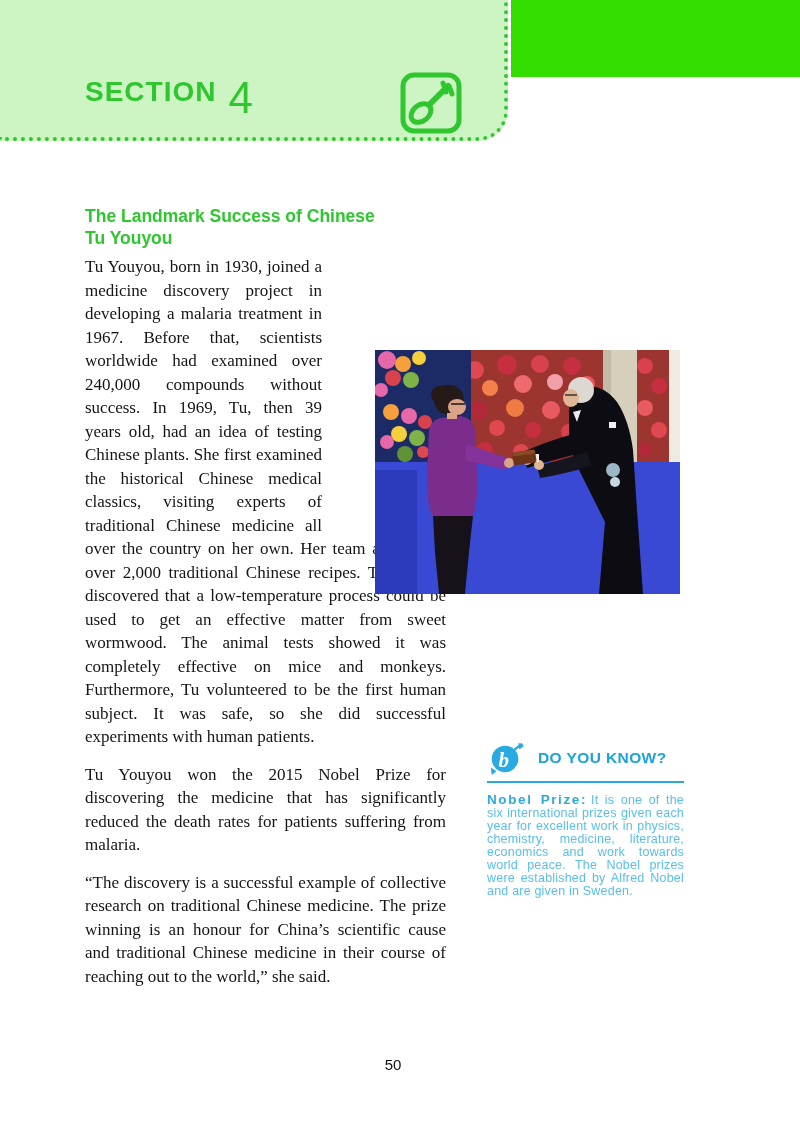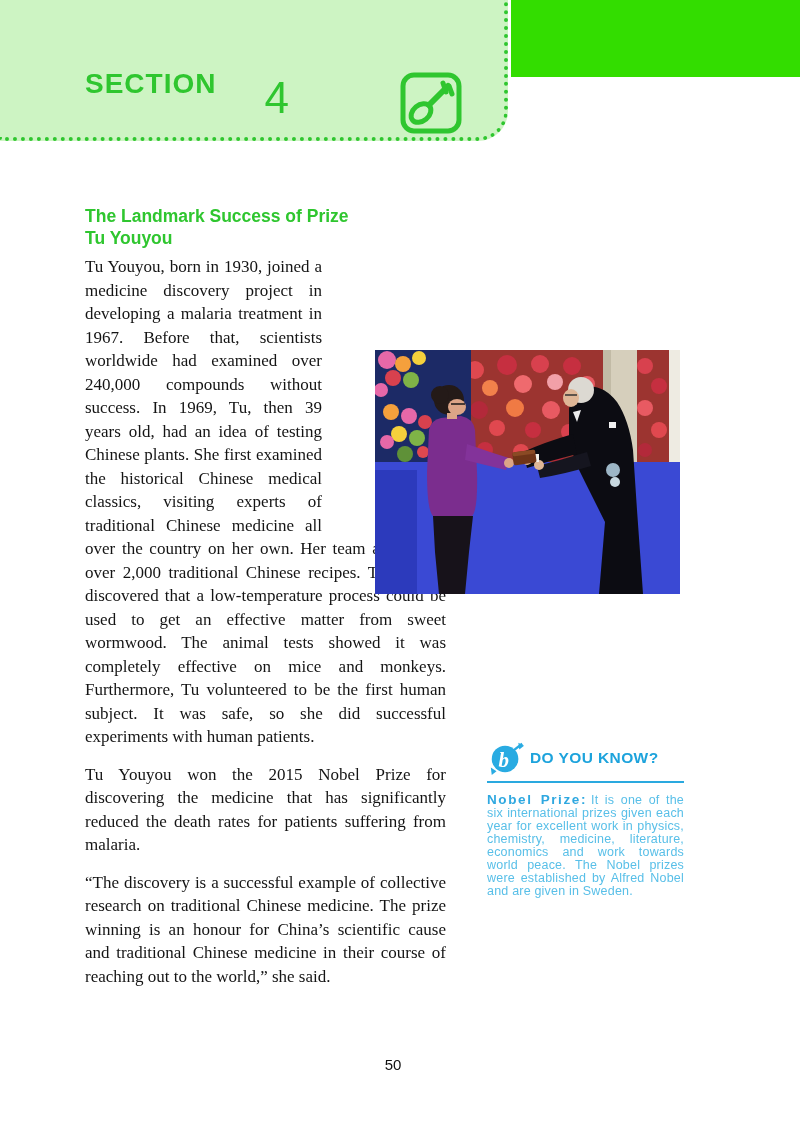--- a/index.html
+++ b/index.html
@@ -13,21 +13,21 @@
     background:#cdf4c3;
     border-right:4px dotted #2fc62f;
     border-bottom:4px dotted #2fc62f;
     border-bottom-right-radius:30px;
   }
   .green-bar{
     position:absolute;left:511px;top:0;width:289px;height:77px;
     background:#33dd00;
   }
   .section-block{position:absolute;left:85px;top:70px;color:#2fc62f;}
-  .section-row{display:flex;align-items:flex-start;line-height:1;gap:36px;}
+  .section-row{display:flex;align-items:center;line-height:1;}
   .section-label{font-size:28px;font-weight:bold;letter-spacing:1px;}
   .section-number{font-size:44px;font-weight:400;margin-left:12px;position:relative;top:6px;}
   .section-subtitle{font-size:19px;font-weight:bold;letter-spacing:.5px;margin-top:6px;}
   .key-icon-box{position:absolute;left:399px;top:71px;width:64px;height:64px;}
   
   .main-col{position:absolute;left:85px;top:205px;width:378px;}
   .page-title{
     font-size:29px;font-weight:bold;color:#2fc62f;line-height:36px;
     margin:0 0 54px 0;white-space:nowrap;
   }
@@ -38,21 +38,21 @@
   .body-p{
     font-family:"Liberation Serif",serif;font-size:17px;line-height:23.5px;
     color:#141414;text-align:justify;margin:0 17px 14px 0;
   }
   .photo-spacer{float:right;width:124px;height:281px;}
   .photo-frame{position:absolute;left:375px;top:350px;width:305px;height:244px;}
   
   .dyk-box{position:absolute;left:487px;top:738px;width:197px;}
   .dyk-head{display:flex;align-items:center;}
   .dyk-icon{width:38px;height:40px;flex:0 0 auto;}
-  .dyk-title{font-size:15.5px;font-weight:bold;color:#1da3dc;letter-spacing:.4px;margin-left:5px;}
+  .dyk-title{font-size:15.5px;font-weight:bold;color:#1da3dc;letter-spacing:.4px;margin-left:13px;}
   .dyk-rule{border:none;border-top:2px solid #2aa9df;margin:3px 0 10px 0;}
   .dyk-body{
     font-size:12.5px;line-height:13px;color:#58bfe8;text-align:justify;
     letter-spacing:.2px;
   }
   .dyk-term{font-weight:bold;color:#2fa8e0;letter-spacing:1.6px;font-size:13.5px;margin-right:4px;}
   
   .page-number{
     position:absolute;left:0;top:1056px;width:786px;text-align:center;
     font-size:15px;font-weight:normal;color:#111;
@@ -78,21 +78,21 @@
       <ellipse cx="22" cy="42" rx="11" ry="8" stroke-width="5" transform="rotate(-40 22 42)"></ellipse>
       <line x1="30" y1="34" x2="49" y2="15" stroke-width="6"></line>
       <line x1="44" y1="12" x2="47" y2="21" stroke-width="5"></line>
       <line x1="50" y1="15" x2="53" y2="23" stroke-width="5"></line>
     </g>
   </svg>
 </div>
 
 <div class="main-col">
   <div class="article-heading">
-    <div>The Landmark Success of Prize</div>
+    <div>The Landmark Success of Chinese</div>
     <div>Tu Youyou</div>
   </div>
   <p class="body-p"><span class="photo-spacer"></span><span>Tu Youyou, born in 1930, joined a medicine discovery project in developing a malaria treatment in 1967. Before that, scientists worldwide had examined over 240,000 compounds without success. In 1969, Tu, then 39 years old, had an idea of testing Chinese plants. She first examined the historical Chinese medical classics, visiting experts of traditional Chinese medicine all over the country on her own. Her team also tested over 2,000 traditional Chinese recipes. Tu Youyou discovered that a low-temperature process could be used to get an effective matter from sweet wormwood. The animal tests showed it was completely effective on mice and monkeys. Furthermore, Tu volunteered to be the first human subject. It was safe, so she did successful experiments with human patients.</span></p>
   <p class="body-p"><span>Tu Youyou won the 2015 Nobel Prize for discovering the medicine that has significantly reduced the death rates for patients suffering from malaria.</span></p>
   <p class="body-p"><span>“The discovery is a successful example of collective research on traditional Chinese medicine. The prize winning is an honour for China’s scientific cause and traditional Chinese medicine in their course of reaching out to the world,” she said.</span></p>
 </div>
 
 <div class="photo-frame">
   <svg width="305" height="244" viewBox="0 0 305 244">
 

